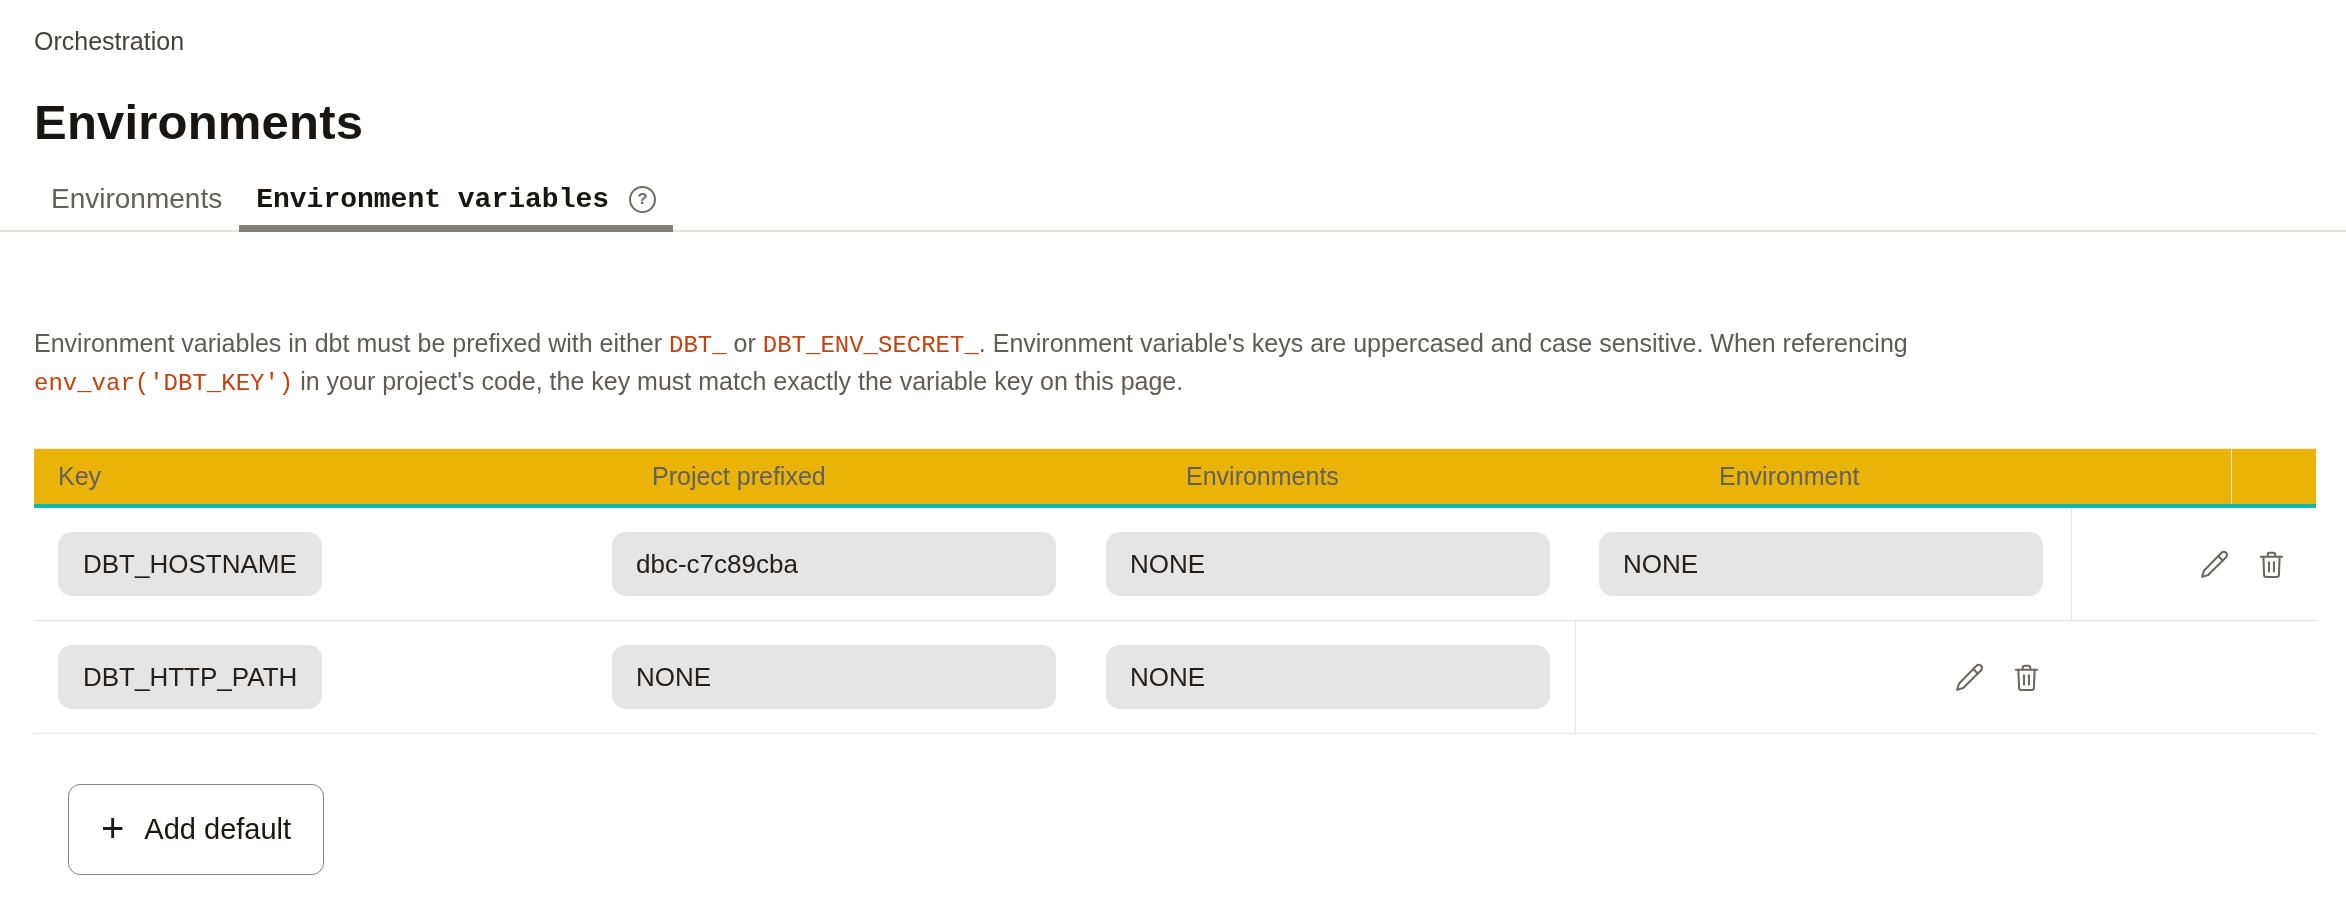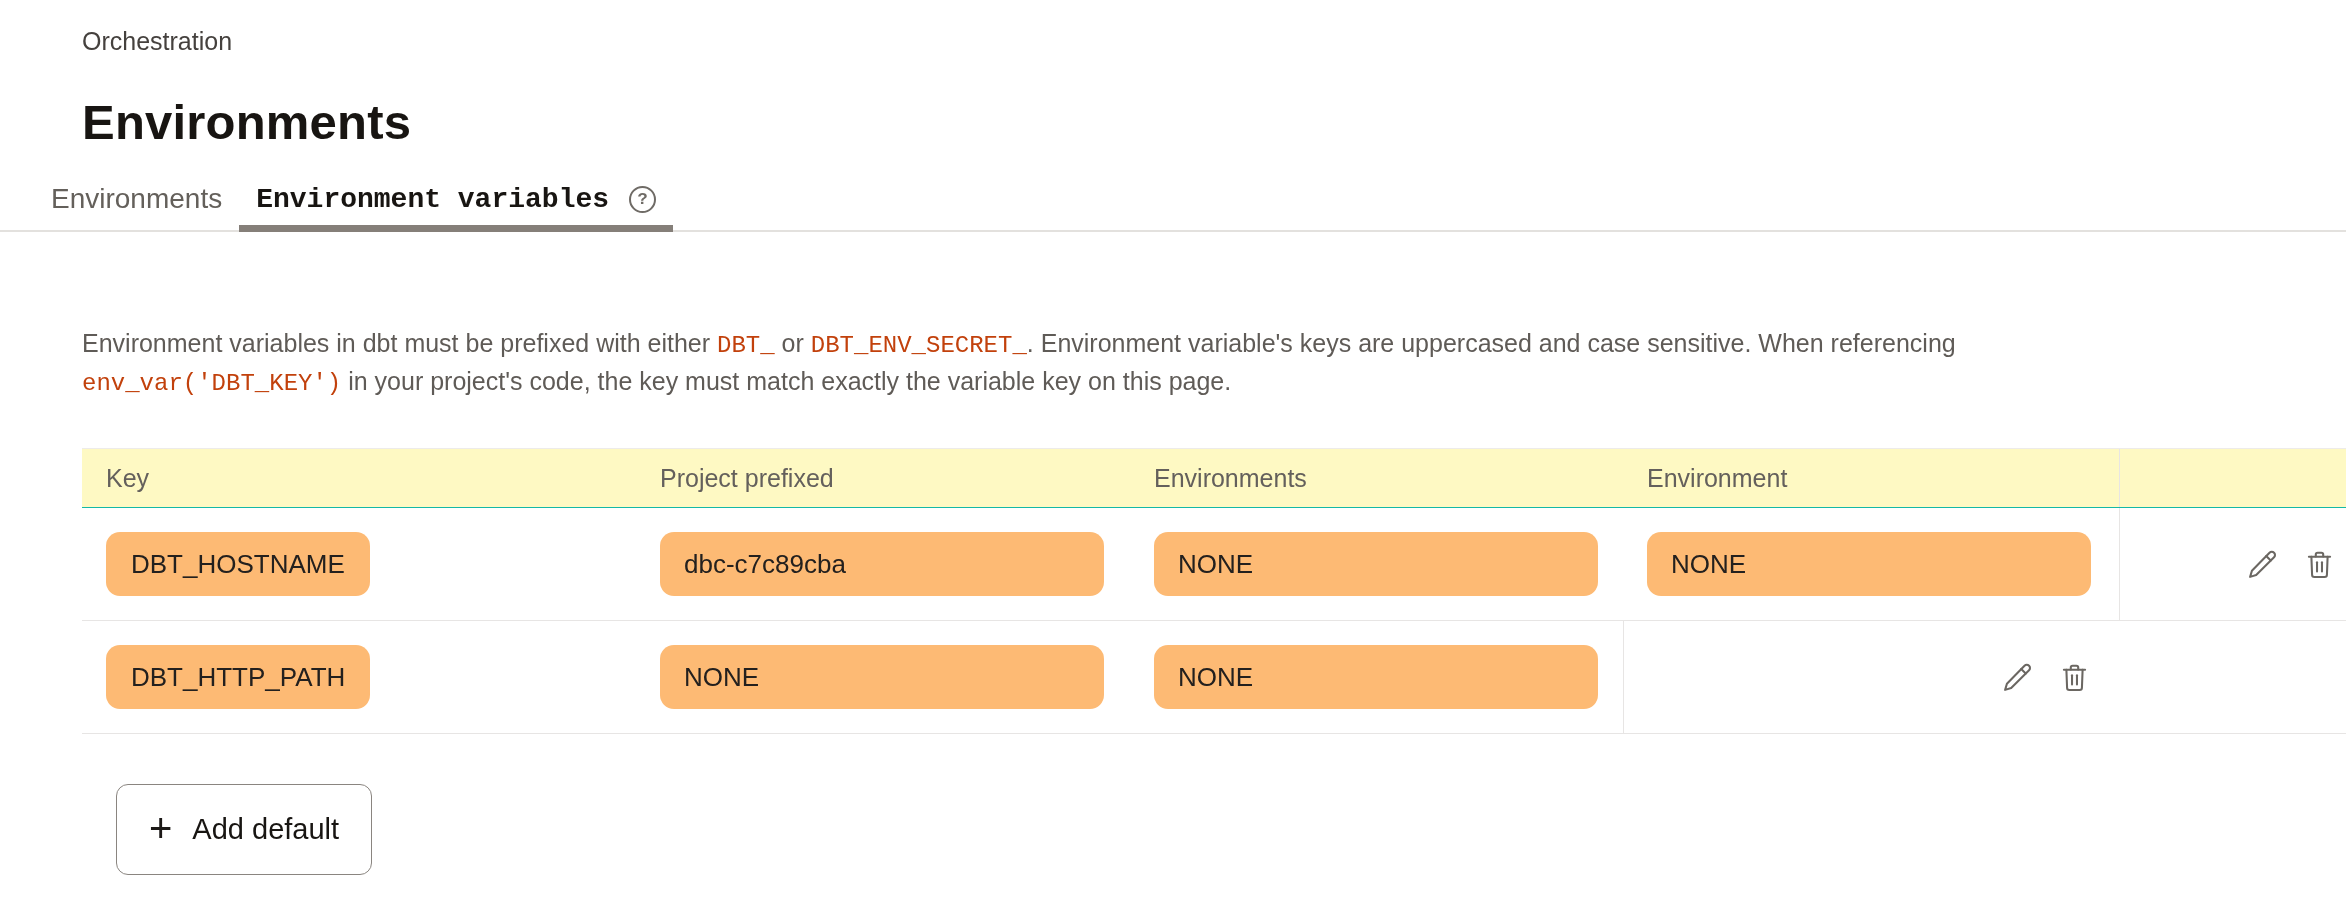--- a/index.html
+++ b/index.html
@@ -3,21 +3,21 @@
 <meta charset="utf-8">
 <style>
   * { box-sizing: border-box; margin: 0; padding: 0; }
   html, body { background: #ffffff; }
   body {
     width: 2346px; height: 924px; overflow: hidden;
     font-family: "Liberation Sans", sans-serif;
     color: #1c1917;
   }
   .page { width: 2346px; height: 924px; position: relative; }
-  .content-pad { padding-left: 34px; padding-right: 45px; margin-left: 48px; }
+  .content-pad { padding-left: 34px; padding-right: 45px; }
 
   .eyebrow {
     padding-top: 26px;
     font-size: 25px; line-height: 30px;
     font-weight: 500; color: #45413e;
   }
   h1.title {
     margin-top: 38px;
     font-size: 49px; line-height: 56px;
     font-weight: 700; color: #181512;
@@ -61,40 +61,41 @@
     font-family: "Liberation Mono", monospace;
     font-size: 24px; color: #c2410c;
   }
 
   .env-table { margin-top: 47px; width: 2282px; border-top: 1px solid #edebe9; }
   .thead, .trow {
     display: grid;
     grid-template-columns: 554px 494px 493px 496px 245px;
   }
   .thead {
-    height: 59px; background: #fef9c3;
-    border-bottom: 1px solid #14b8a6;
+    height: 59px; background: #eab308;
+    border-bottom: 4px solid #14b8a6;
+    gap: 40px;
   }
   .th {
     display: flex; align-items: center;
     padding-left: 24px;
     font-size: 25px; color: #64605c;
   }
   .trow { height: 113px; border-bottom: 1px solid #e7e5e4; background: #ffffff; }
   .cell { display: flex; align-items: center; padding-left: 24px; }
   .cell-actions, .th-actions { border-left: 1px solid #e7e5e4; }
   .cell-actions {
     justify-content: flex-end;
     padding-right: 28px; gap: 24px;
   }
 
   .pill {
     display: inline-flex; align-items: center;
     height: 64px; border-radius: 14px;
-    background: #fdba74;
+    background: #e5e5e5;
     font-size: 26px; color: #23201e; white-space: nowrap;
   }
   .key-pill { padding: 0 25px; font-weight: 500; }
   .value-pill { width: 444px; padding: 0 24px; font-weight: 400; }
 
   .icon-btn {
     background: none; border: none; padding: 0;
     line-height: 0; cursor: pointer; color: #6b6762;
   }
 

